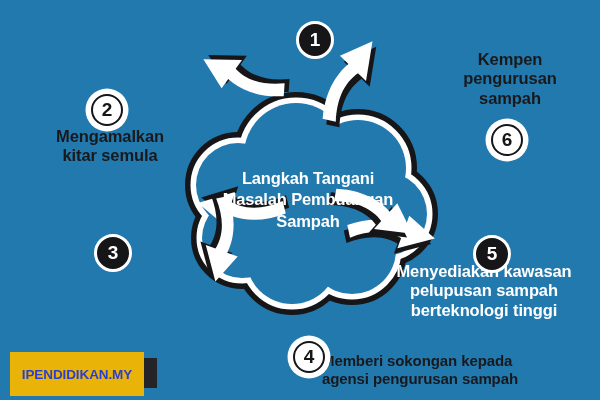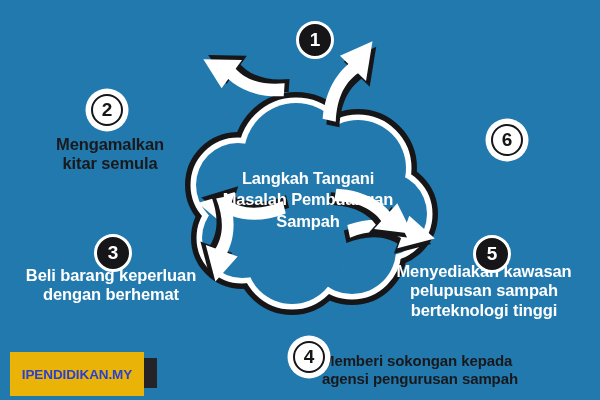--- a/index.html
+++ b/index.html
@@ -36,21 +36,21 @@
   }
   .lbl-light { color: #ffffff; }
   .lbl-dark  { color: #19191c; }
 
   #label-1 {
     left: 108px; top: 8px; width: 200px;
     text-align: center; font-size: 17.5px;
   }
   #label-2 {
     left: 30px; top: 127px; width: 160px;
-    text-align: center; font-size: 16.5px; margin-top: 8px;
+    text-align: center; font-size: 16.5px;
   }
   #label-3 {
     left: 8px; top: 266px; width: 206px;
     text-align: center; font-size: 16.5px;
   }
   #label-4 {
     left: 322px; top: 352px; width: 250px;
     text-align: left; font-size: 15px;
   }
   #label-5 {
@@ -239,27 +239,28 @@
     </g>
 
   </svg>
 
   <div id="cloud-text">Langkah Tangani
 Masalah Pembuangan
 Sampah</div>
 
   <div id="label-2" class="step-label lbl-dark">Mengamalkan
 kitar semula</div>
-  <div id="label-3" class="step-label lbl-light">Beli barang keperluan
-dengan berhemat</div>
   <div id="label-4" class="step-label lbl-dark">Memberi sokongan kepada
 agensi pengurusan sampah</div>
   <div id="label-5" class="step-label lbl-light">Menyediakan kawasan
 pelupusan sampah
 berteknologi tinggi</div>
+  <div id="label-6" class="step-label lbl-dark">Kempen
+pengurusan
+sampah</div>
 
   <div id="badge-1" class="badge badge-dark">
     <span class="badge-inner">1</span>
   </div>
   <div id="badge-2" class="badge badge-light">
     <span class="badge-inner">2</span>
   </div>
   <div id="badge-3" class="badge badge-dark">
     <span class="badge-inner">3</span>
   </div>

